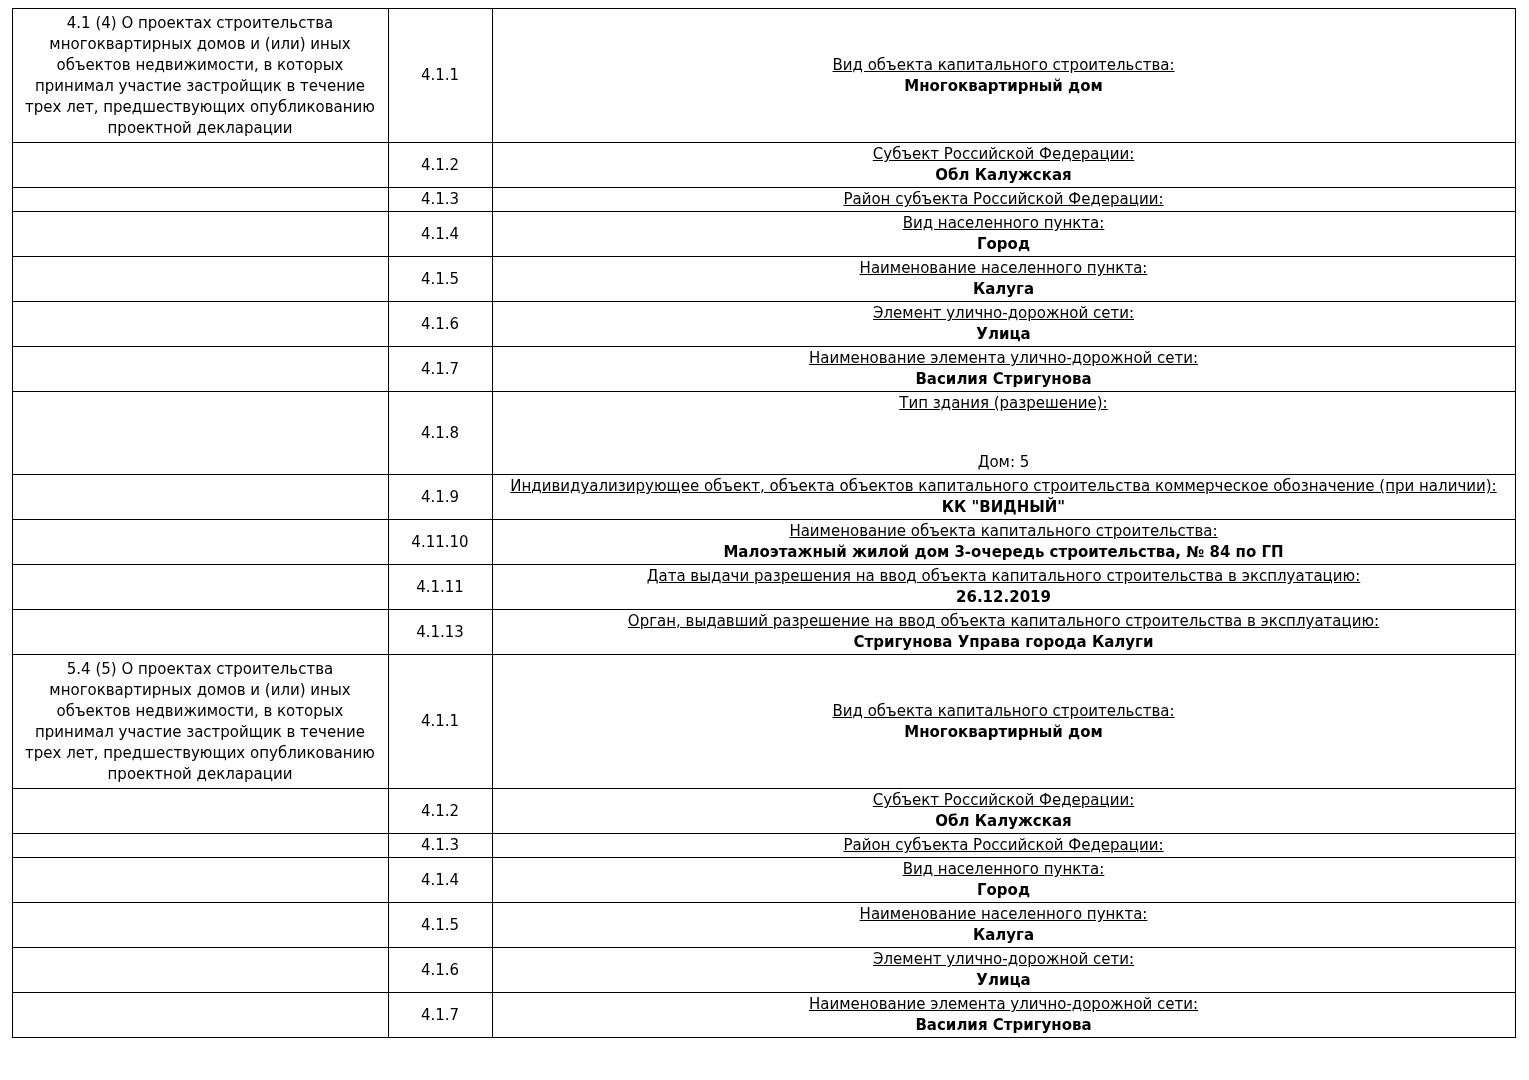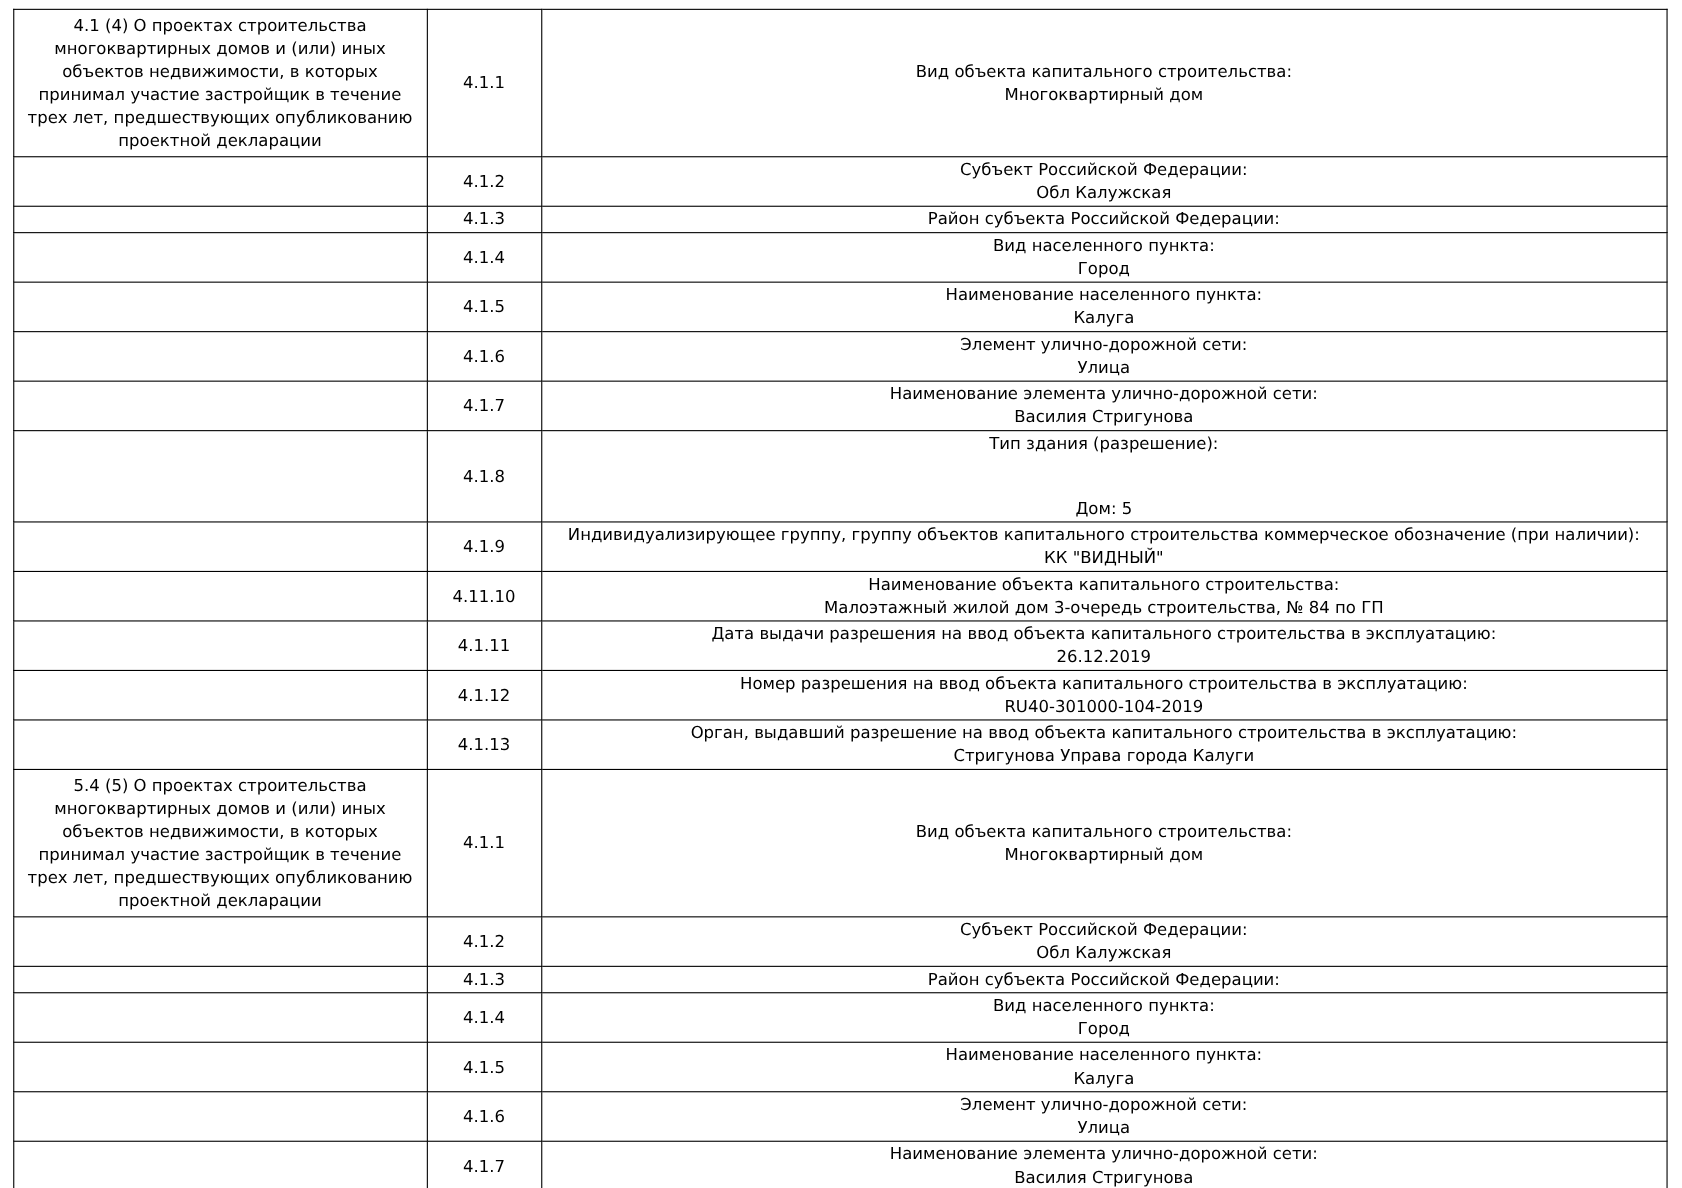--- a/index.html
+++ b/index.html
@@ -25,22 +25,22 @@
     border: 1px solid #000000;
     vertical-align: middle;
     padding: 1px 4px 1px 3px;
     line-height: 21px;
     overflow: hidden;
     word-wrap: break-word;
   }
   td.desc { vertical-align: top; }
   tr.tall td { height: 134px; }
   tr.tall td.desc { vertical-align: middle; }
-  .label { font-weight: normal; }
-  .value { font-weight: normal; }
+  .label { font-weight: normal; text-decoration: underline; }
+  .value { font-weight: bold; }
   .value.plain { font-weight: normal; margin-top: 38px; }
   .value:empty { display: none; }
 </style>
 </head>
 <body>
 
 <div class="page">
   <table class="decl">
     <colgroup>
       <col class="desc-col">
@@ -118,21 +118,21 @@
         <td class="content">
           <div class="label">Тип здания (разрешение):</div>
           <div class="value plain">Дом: 5</div>
         </td>
       </tr>
 
       <tr>
         <td class="desc"></td>
         <td class="code">4.1.9</td>
         <td class="content">
-          <div class="label">Индивидуализирующее группу, группу объектов капитального строительства коммерческое обозначение (при наличии):</div>
+          <div class="label">Индивидуализирующее объект, объекта объектов капитального строительства коммерческое обозначение (при наличии):</div>
           <div class="value">КК "ВИДНЫЙ"</div>
         </td>
       </tr>
 
       <tr>
         <td class="desc"></td>
         <td class="code">4.11.10</td>
         <td class="content">
           <div class="label">Наименование объекта капитального строительства:</div>
           <div class="value">Малоэтажный жилой дом 3-очередь строительства, № 84 по ГП</div>
@@ -141,28 +141,20 @@
 
       <tr>
         <td class="desc"></td>
         <td class="code">4.1.11</td>
         <td class="content">
           <div class="label">Дата выдачи разрешения на ввод объекта капитального строительства в эксплуатацию:</div>
           <div class="value">26.12.2019</div>
         </td>
       </tr>
 
-      <tr>
-        <td class="desc"></td>
-        <td class="code">4.1.12</td>
-        <td class="content">
-          <div class="label">Номер разрешения на ввод объекта капитального строительства в эксплуатацию:</div>
-          <div class="value">RU40-301000-104-2019</div>
-        </td>
-      </tr>
 
       <tr>
         <td class="desc"></td>
         <td class="code">4.1.13</td>
         <td class="content">
           <div class="label">Орган, выдавший разрешение на ввод объекта капитального строительства в эксплуатацию:</div>
           <div class="value">Стригунова Управа города Калуги</div>
         </td>
       </tr>
 

